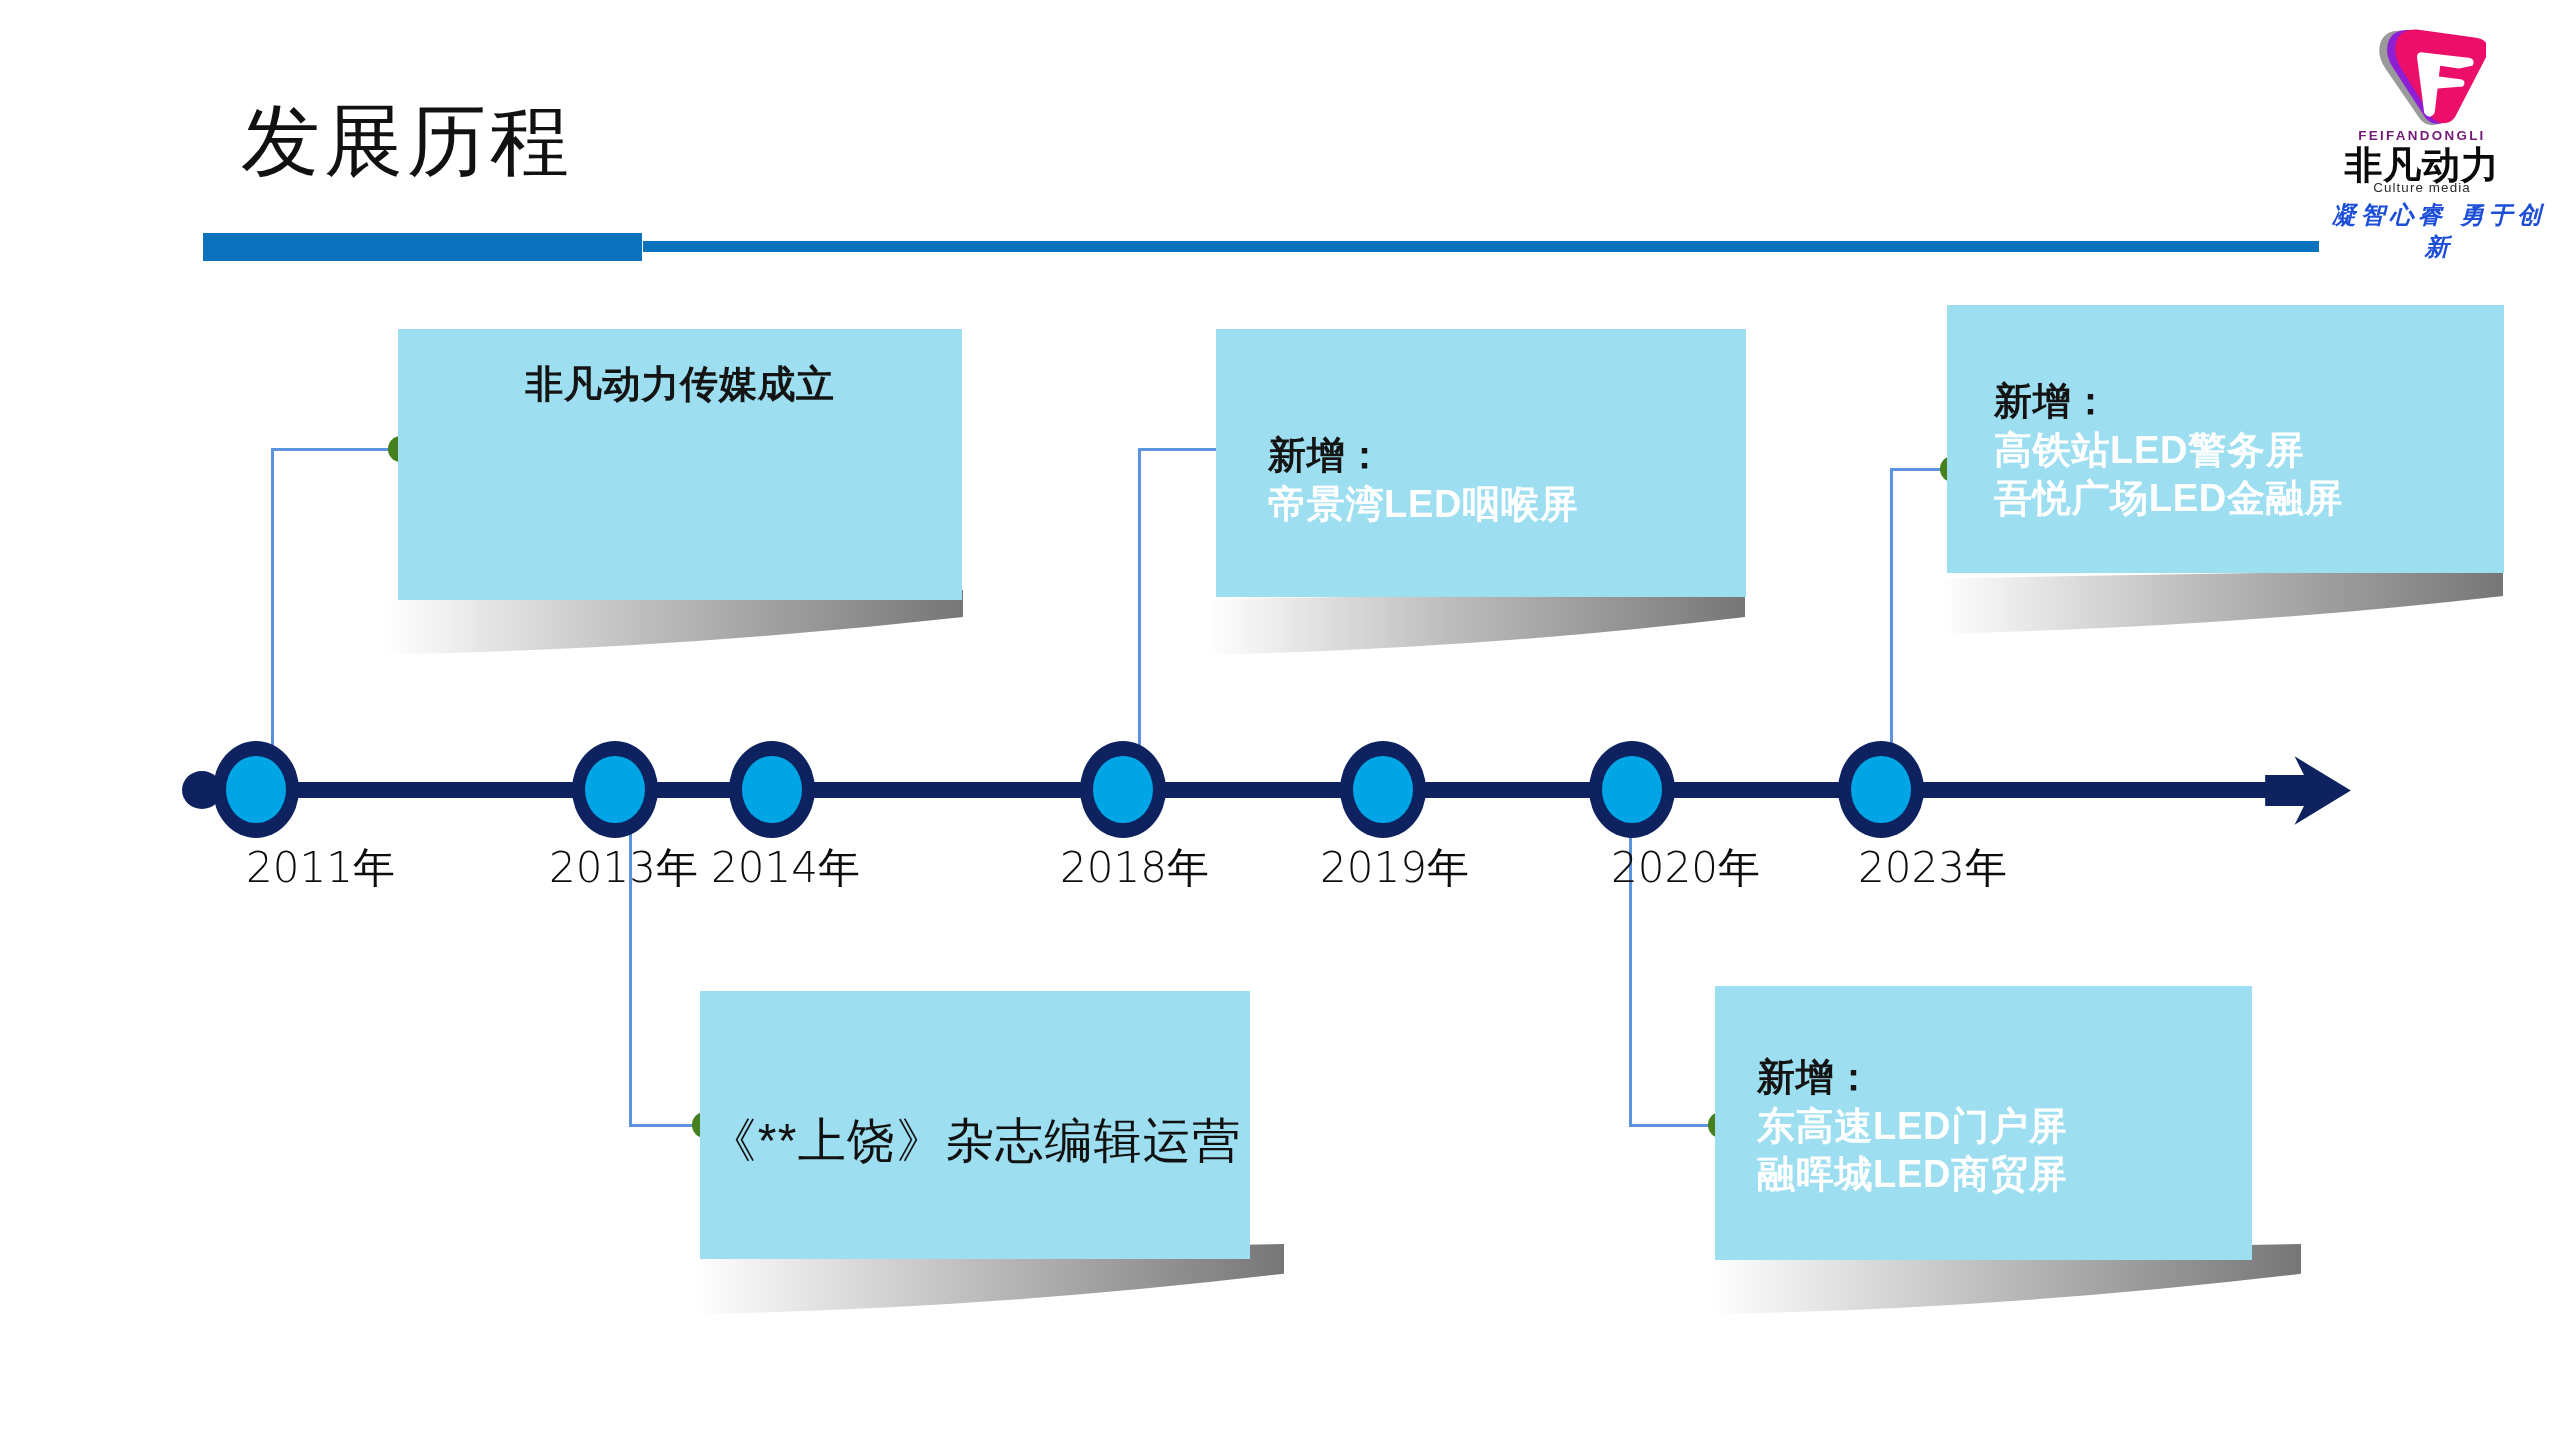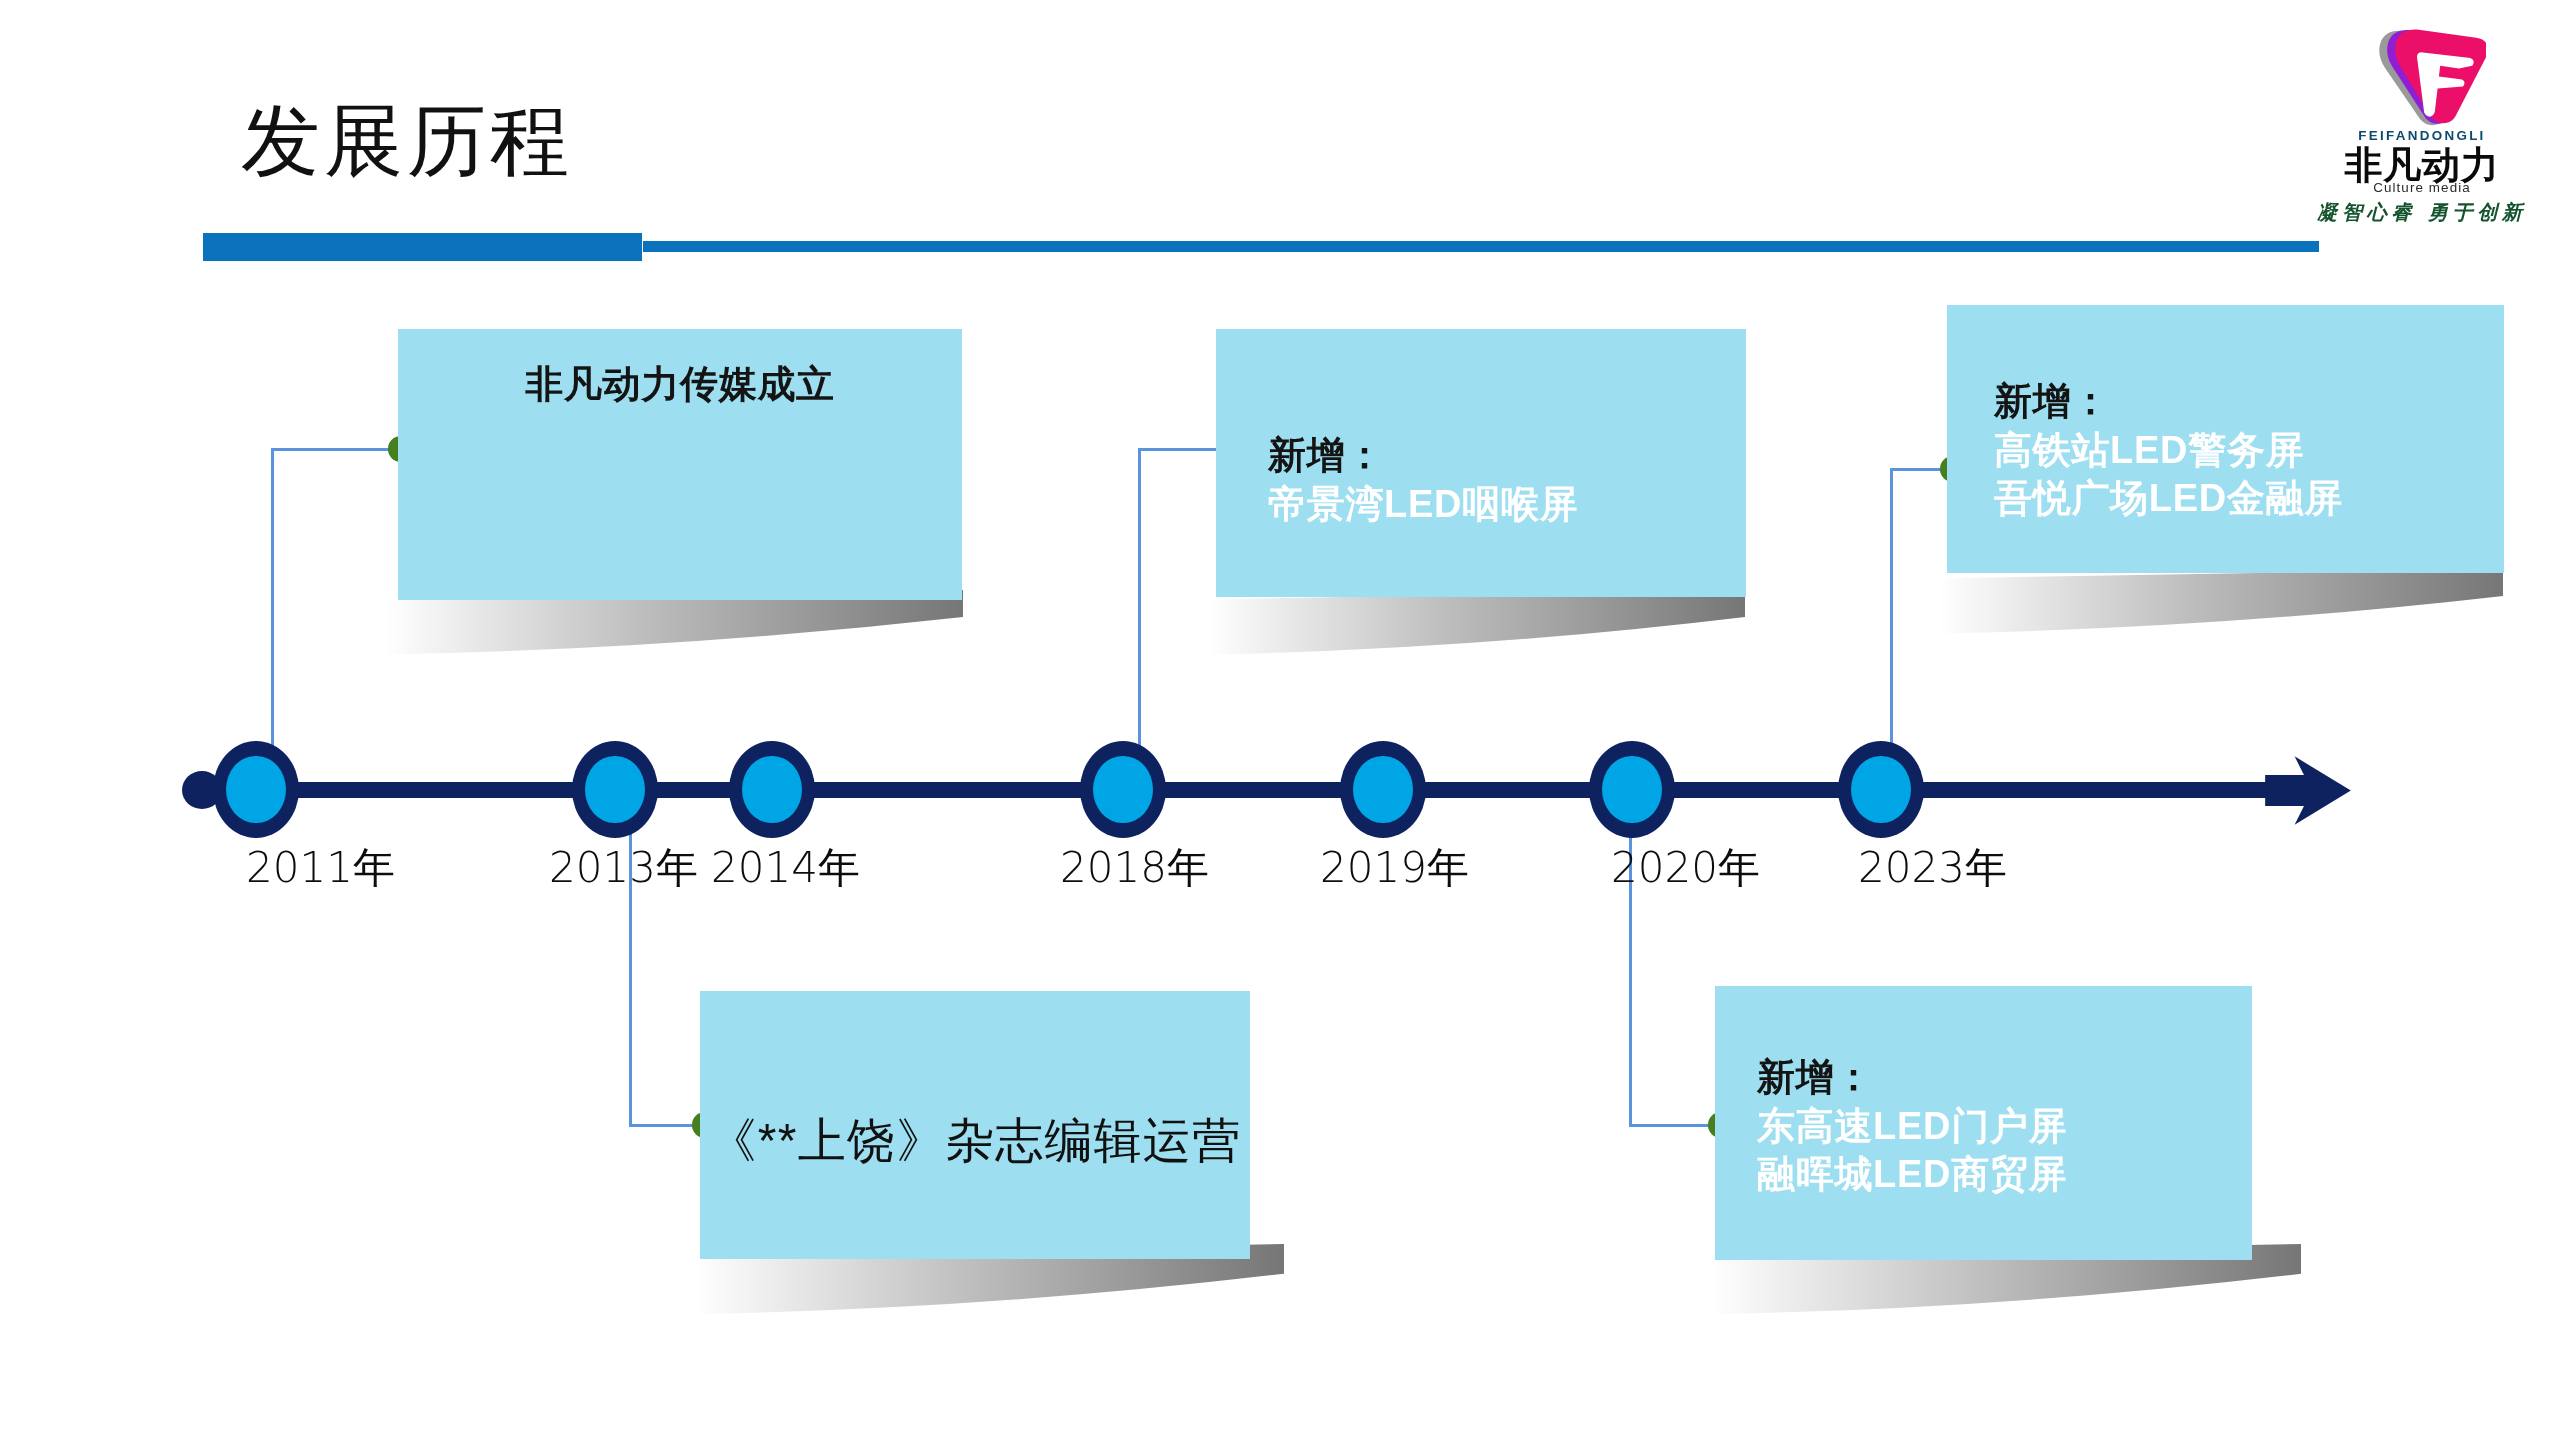--- a/index.html
+++ b/index.html
@@ -17,34 +17,34 @@
   }
   #title-rule-line{
     position:absolute;left:643px;top:241px;width:1676px;height:11.4px;background:#0b72bd;
   }
 
   
   #logo{position:absolute;left:2308px;top:27px;width:228px;height:195px;}
   #logo-mark{position:absolute;left:57px;top:0px;width:121px;height:99px;}
   #logo-pinyin{
     position:absolute;left:0;top:101px;width:228px;text-align:center;
-    font-size:13.4px;font-weight:700;letter-spacing:2.3px;color:#0c4a6e;
+    font-size:13.4px;font-weight:700;letter-spacing:2.3px;color:#701a75;
   }
   #logo-cn{
     position:absolute;left:0;top:113px;width:228px;text-align:center;
     font-size:38px;font-weight:700;letter-spacing:0.7px;color:#0a0a0a;
     font-family:"DejaVu Sans",sans-serif;
   }
   #logo-sub{
     position:absolute;left:0;top:153px;width:228px;text-align:center;
     font-size:13.4px;letter-spacing:1.1px;color:#2b2b2b;
   }
   #logo-tag{
-    position:absolute;left:0;top:172px;width:228px;text-align:center;
-    font-size:20px;letter-spacing:4.7px;color:#14532d;
+    position:absolute;left:17px;top:172px;width:228px;text-align:center;
+    font-size:24px;letter-spacing:4.7px;color:#1d4ed8;
     font-family:"DejaVu Serif",serif;font-style:italic;font-weight:700;
   }
 
   
   #axis-line{position:absolute;left:188px;top:782px;width:2096px;height:16px;background:#0e2260;}
   #axis-start-dot{position:absolute;left:182px;top:771px;width:40px;height:38px;border-radius:50%;background:#0e2260;}
   #axis-arrow{position:absolute;left:2261px;top:751px;width:94px;height:79px;}
 
   .node{position:absolute;width:86px;height:97px;}
   .node .ring{

